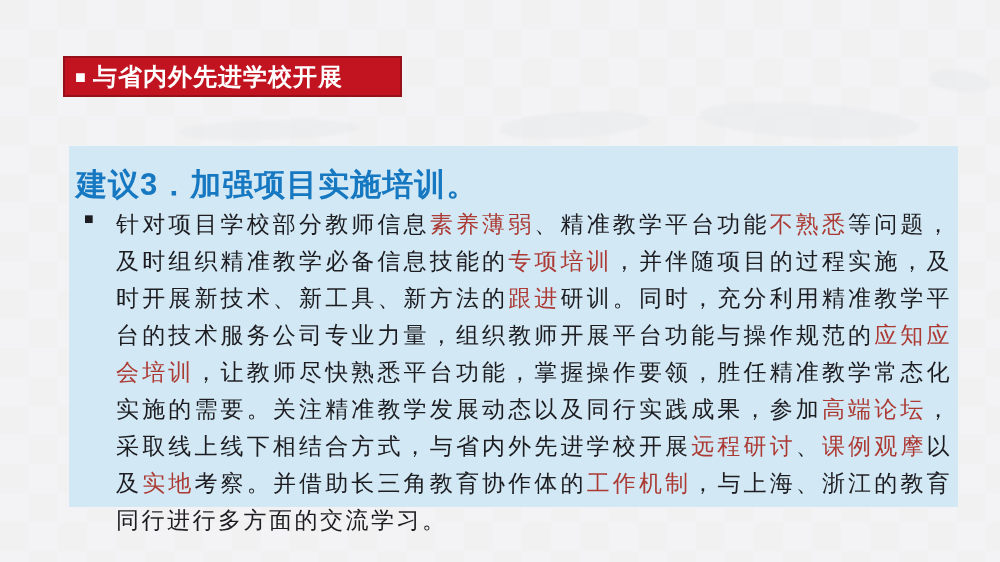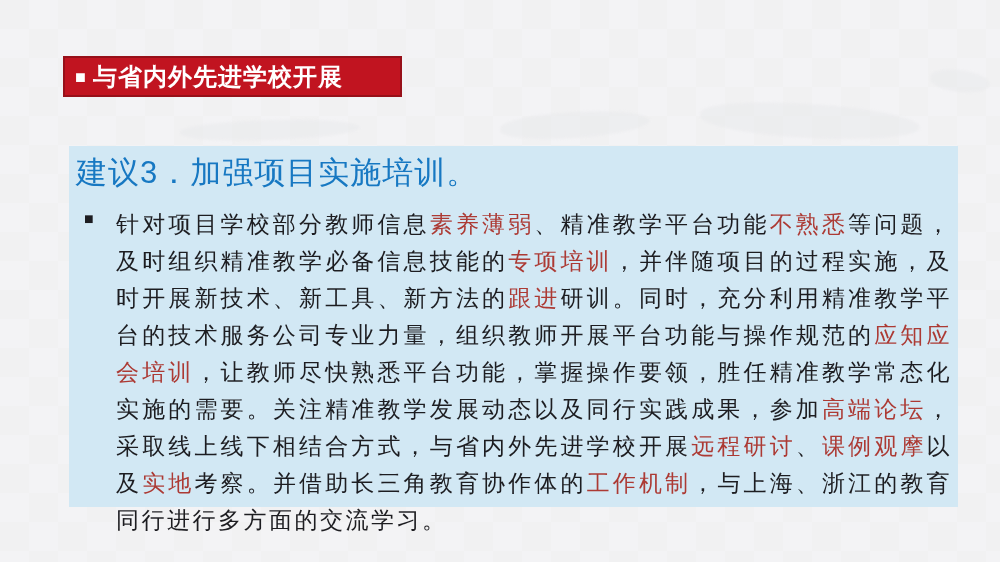--- a/index.html
+++ b/index.html
@@ -56,24 +56,24 @@
 
   .panel {
     position: absolute;
     left: 69px; top: 146px;
     width: 889px; height: 361px;
     background: #d2e8f4;
     box-sizing: border-box;
   }
   .heading {
     position: absolute;
-    left: 7px; top: 6px;
+    left: 7px; top: 18px;
     color: #1778c2;
     font-size: 31px;
-    font-weight: normal;
+    font-weight: bold;
     letter-spacing: 1px;
     white-space: nowrap;
     font-family: "Liberation Sans", sans-serif;
   }
   .para-wrap {
     position: absolute;
     left: 15px; top: 62px;
     width: 851px;
   }
   .para-bullet {

